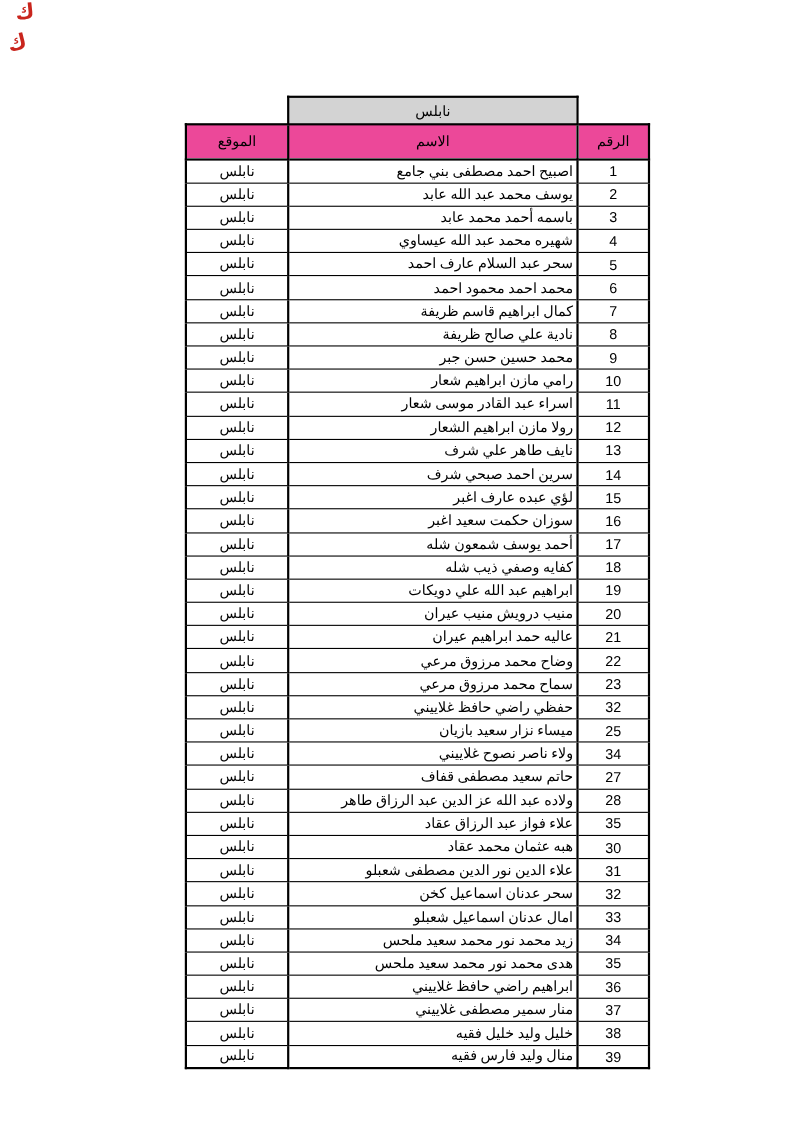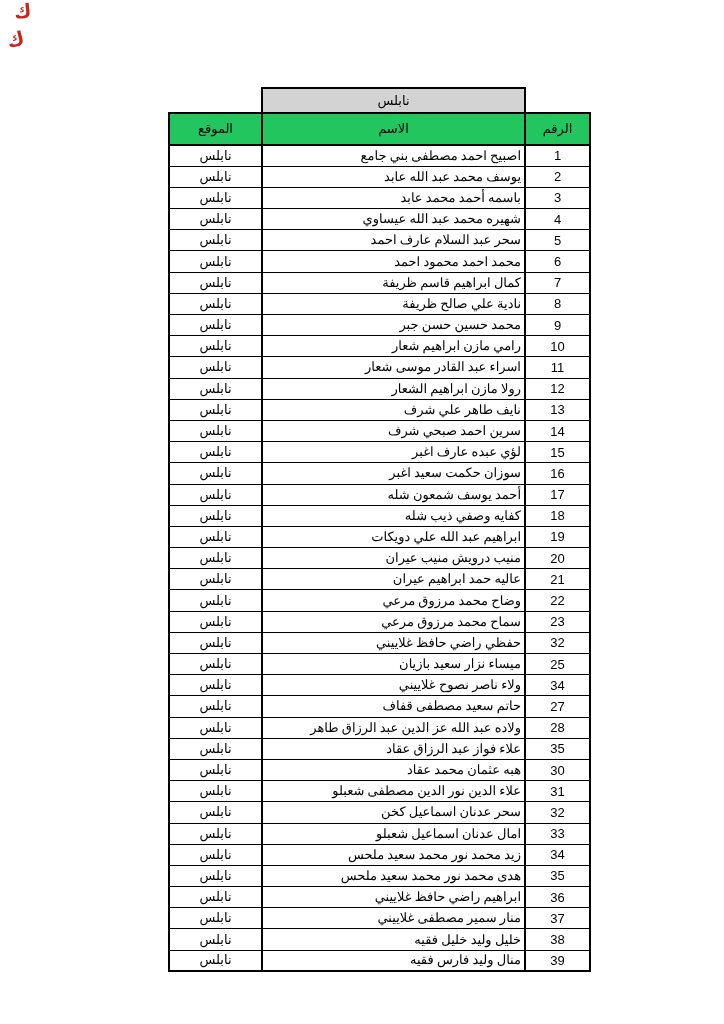--- a/index.html
+++ b/index.html
@@ -59,21 +59,21 @@
     font-size: 13px;
   }
   .roster .blank-cell {
     border: none;
     background: transparent;
   }
 
   
   .roster th {
     height: 32px;
-    background: #22c55e;
+    background: #ec4899;
     border: 1px solid #000000;
     border-top-width: 2px;
     border-bottom-width: 2px;
     border-left-width: 2px;
     border-right-width: 2px;
     text-align: center;
     direction: rtl;
     font-size: 13px;
   }
 

